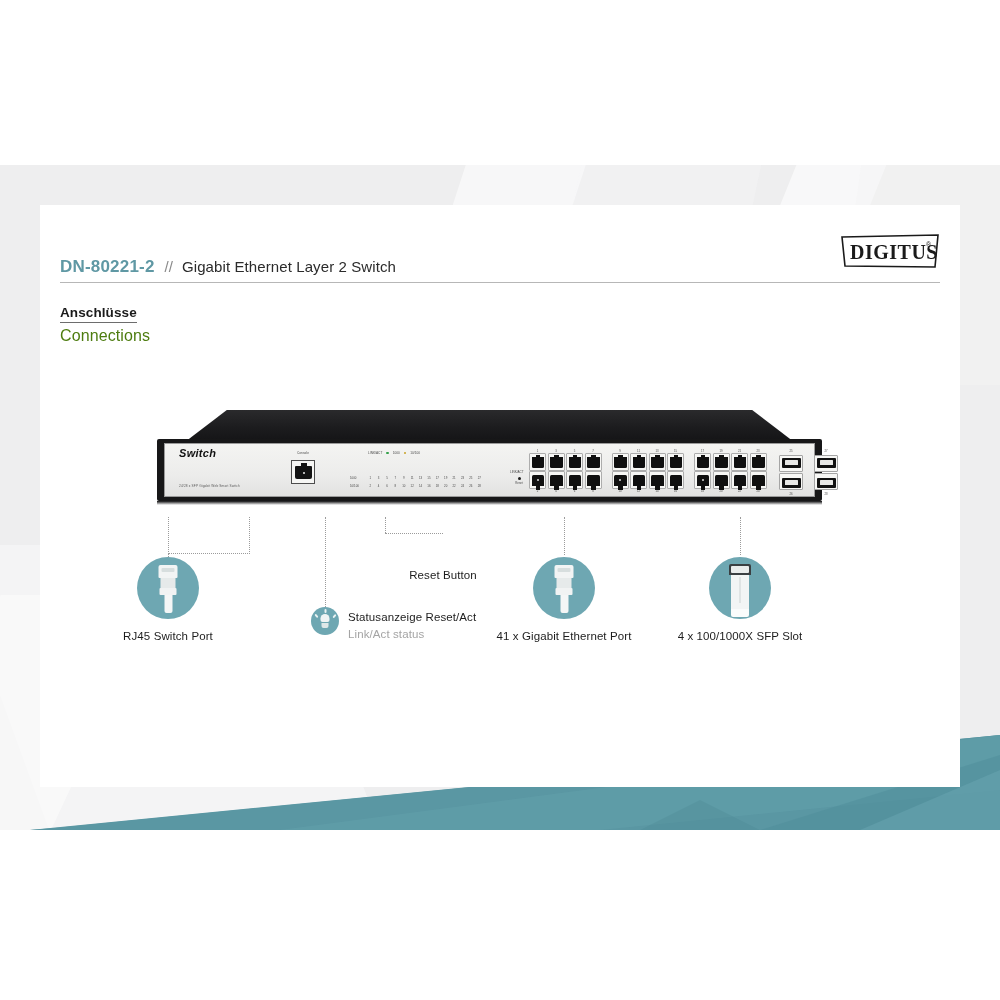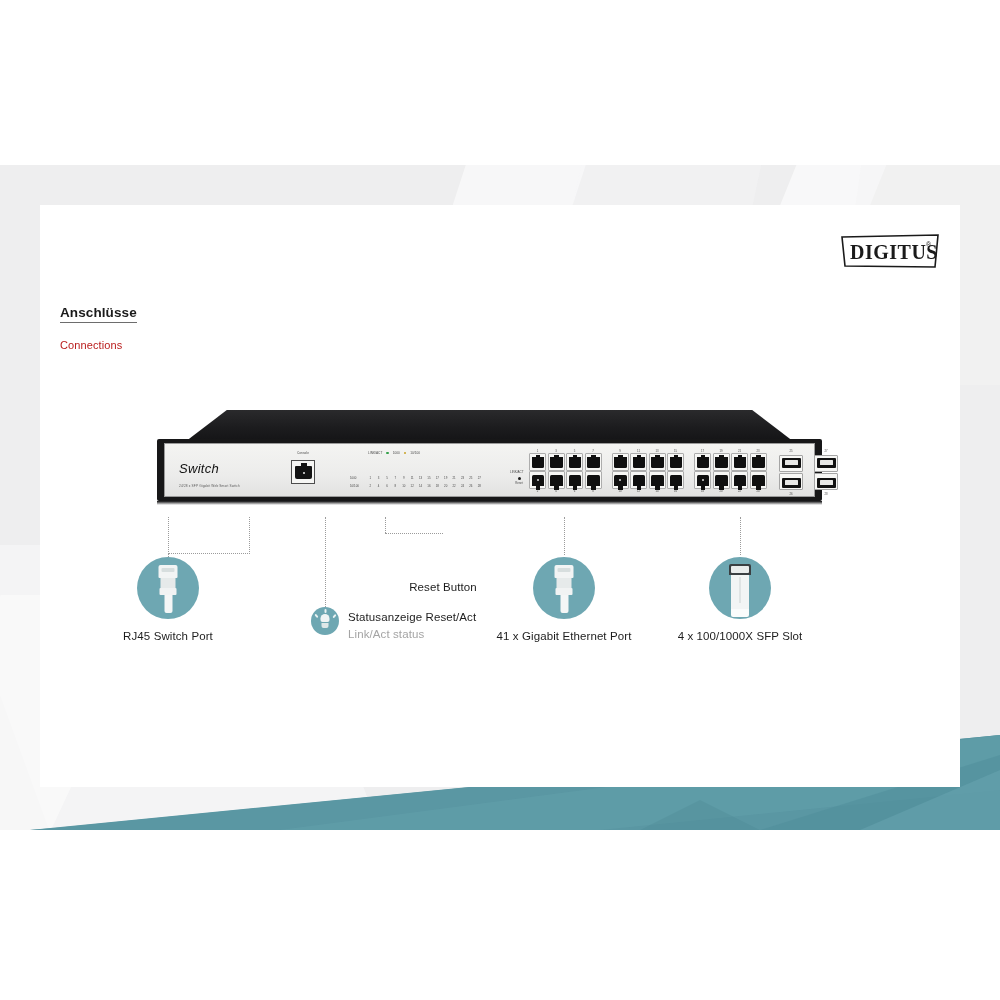--- a/index.html
+++ b/index.html
@@ -42,21 +42,21 @@
   .title-row{position:absolute;left:20px;top:52px;width:880px;}
   .title-line{display:flex;align-items:baseline;gap:0;padding-bottom:5px;}
   .model{font-size:17px;font-weight:bold;color:#5f98a4;letter-spacing:.2px;}
   .slashes{font-size:15px;color:#8a8a8a;margin:0 9px 0 10px;font-weight:400;}
   .subtitle{font-size:15px;color:#2b2b2b;letter-spacing:.1px;}
   .title-rule{height:1px;background:#b7b7b7;width:880px;}
 
   
   .section{position:absolute;left:20px;top:98px;}
   .sec-de{font-size:13.5px;font-weight:bold;color:#1a1a1a;letter-spacing:.1px;padding-bottom:2px;border-bottom:1px solid #6d6d6d;display:inline-block;}
-  .sec-en{font-size:11px;color:#b91c1c;margin-top:16px;letter-spacing:.1px;}
+  .sec-en{font-size:16px;color:#4d7c0f;margin-top:4px;letter-spacing:.1px;}
 
   
   .device{position:absolute;left:117px;top:205px;width:665px;height:105px;}
 
   .dev-top{
     position:absolute;left:0;top:0;width:665px;height:32px;
     background:linear-gradient(180deg,#2a2a2c 0%,#1c1c1e 55%,#141416 100%);
     clip-path:polygon(4.2% 100%, 10.5% 0%, 89.5% 0%, 95.8% 100%);
   }
   .dev-body{
@@ -68,21 +68,21 @@
     position:absolute;left:7px;top:4px;width:651px;height:54px;
     background:linear-gradient(180deg,#f4f4f2 0%,#ececeb 60%,#e2e2e1 100%);
     border:1px solid #9a9a9a;
     box-sizing:border-box;
   }
   .dev-shadow{
     position:absolute;left:0;top:91px;width:665px;height:4px;
     background:linear-gradient(180deg,#0d0d0e 0%,rgba(0,0,0,0) 100%);
   }
 
-  .brand{position:absolute;left:14px;top:17px;font-size:13px;font-weight:normal;font-style:italic;color:#111;letter-spacing:.3px;}
+  .brand{position:absolute;left:14px;top:3px;font-size:11px;font-weight:bold;font-style:italic;color:#111;letter-spacing:.3px;}
   .modeltxt{position:absolute;left:14px;top:40px;font-size:3.2px;color:#5a5a5a;letter-spacing:.15px;white-space:nowrap;}
 
   
   .console-wrap{position:absolute;left:124px;top:14px;width:28px;height:32px;}
   .console-lbl{position:absolute;left:0;top:-7px;width:28px;text-align:center;font-size:3.1px;color:#4a4a4a;letter-spacing:.1px;}
   .console-jack{position:absolute;left:2px;top:2px;width:24px;height:24px;border:1px solid #4d4d4d;background:#f6f6f4;box-sizing:border-box;}
   .console-jack::before{content:"";position:absolute;left:3px;top:5px;width:17px;height:13px;background:#141414;border-radius:1px 1px 2px 2px;}
   .console-jack::after{content:"";position:absolute;left:8.5px;top:2px;width:6px;height:5px;background:#141414;}
   .console-dot{position:absolute;left:10.5px;top:11px;width:2px;height:2px;background:#e9e9e9;border-radius:50%;z-index:2;}
 
@@ -194,20 +194,28 @@
   <div class="card">
 
     <div class="logo">
       <svg width="100" height="38" viewBox="0 0 100 38">
         <polygon points="2,4 98,2 95,34 5,33" fill="#ffffff" stroke="#1a1a1a" stroke-width="1.6"></polygon>
         <text x="10" y="26" font-family="Liberation Serif, serif" font-size="20" font-weight="bold" fill="#1a1a1a" letter-spacing="0.5">DIGITUS</text>
         <text x="86" y="14" font-family="Liberation Sans, sans-serif" font-size="7" fill="#1a1a1a">®</text>
       </svg>
     </div>
 
+    <div class="title-row">
+      <div class="title-line">
+        <span class="model">DN-80221-2</span>
+        <span class="slashes">//</span>
+        <span class="subtitle">Gigabit Ethernet Layer 2 Switch</span>
+      </div>
+      <div class="title-rule"></div>
+    </div>
 
     <div class="section">
       <div class="sec-de">Anschlüsse</div>
       <div class="sec-en">Connections</div>
     </div>
 
     <div class="device">
       <div class="dev-top"></div>
       <div class="dev-body">
         <div class="dev-face">
@@ -480,21 +488,21 @@
       <div class="bubble b-lg" style="left:97px;top:352px;">
         <div class="plug" style="top:8px;">
           <div class="head"></div>
             <div class="neck"></div>
             <div class="neck2"></div>
             <div class="cable"></div>
         </div>
       </div>
       <div class="co-label center" style="left:128px;top:425px;">RJ45 Switch Port</div>
 
-      <div class="co-label center" style="left:403px;top:376px;text-align:center;">Reset Button</div>
+      <div class="co-label center" style="left:403px;top:364px;text-align:center;">Reset Button</div>
 
       <div class="bubble b-sm" style="left:271px;top:402px;">
         <div class="ledglyph">
           <div class="bulb"></div>
             <div class="base"></div>
           <div class="ray" style="left:-5px;top:0px;transform:rotate(-40deg);"></div>
           <div class="ray" style="left:13px;top:0px;transform:rotate(40deg);"></div>
           <div class="ray" style="left:4px;top:-5px;"></div>
         </div>
       </div>

